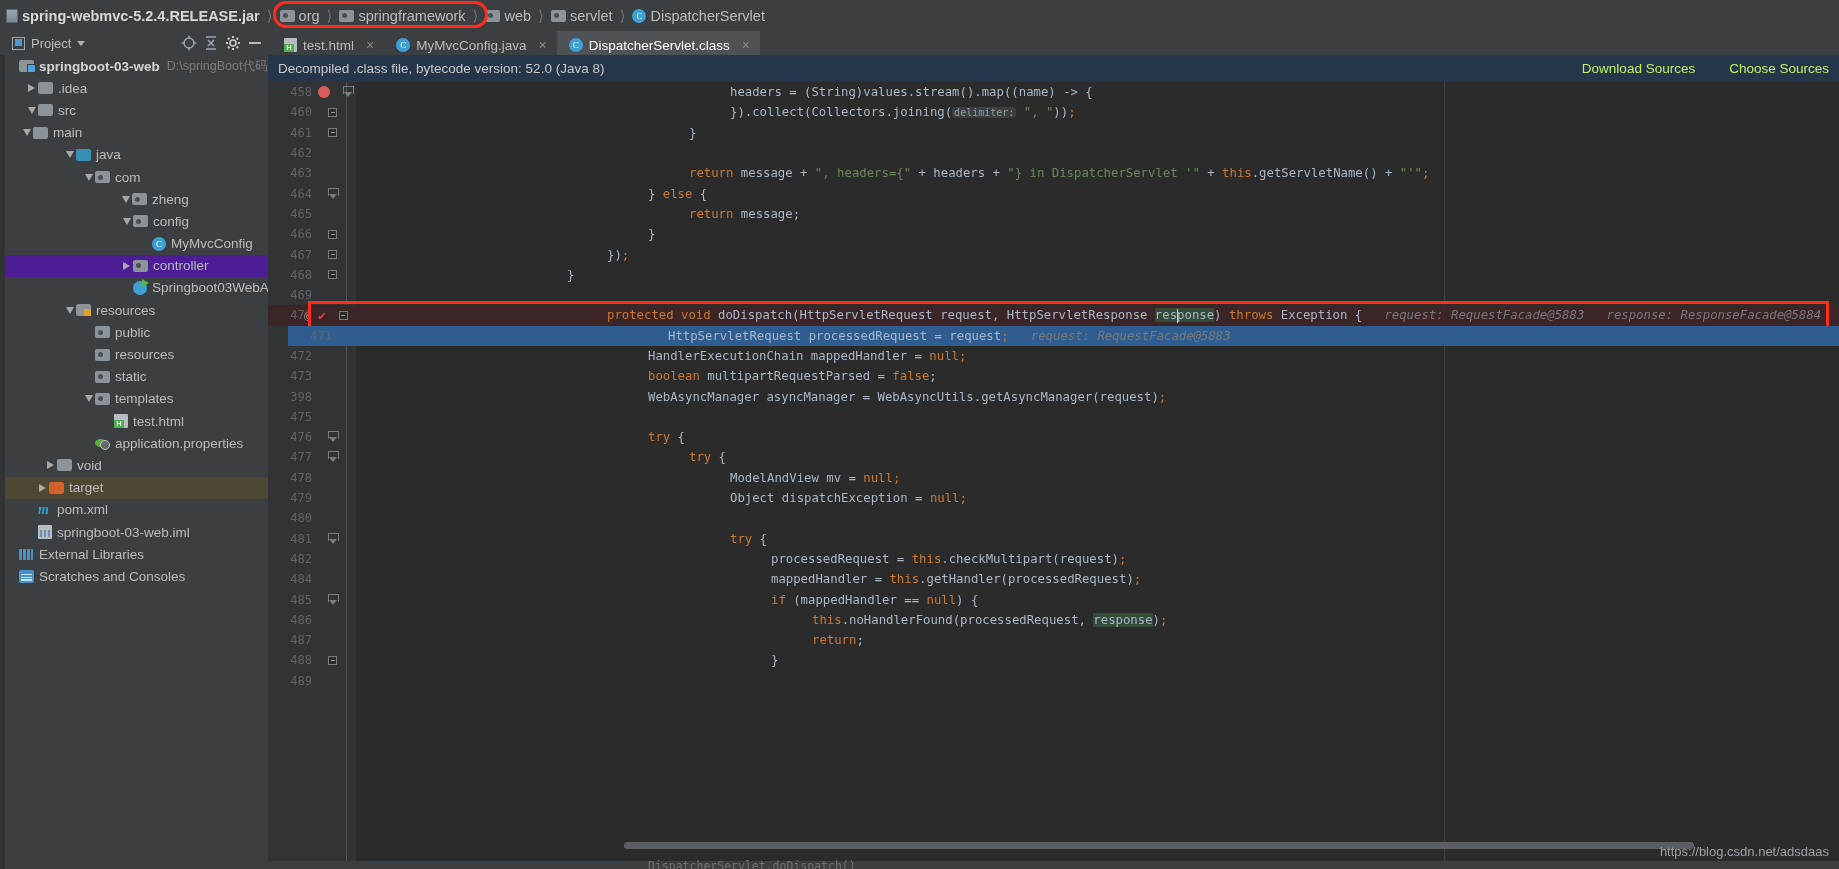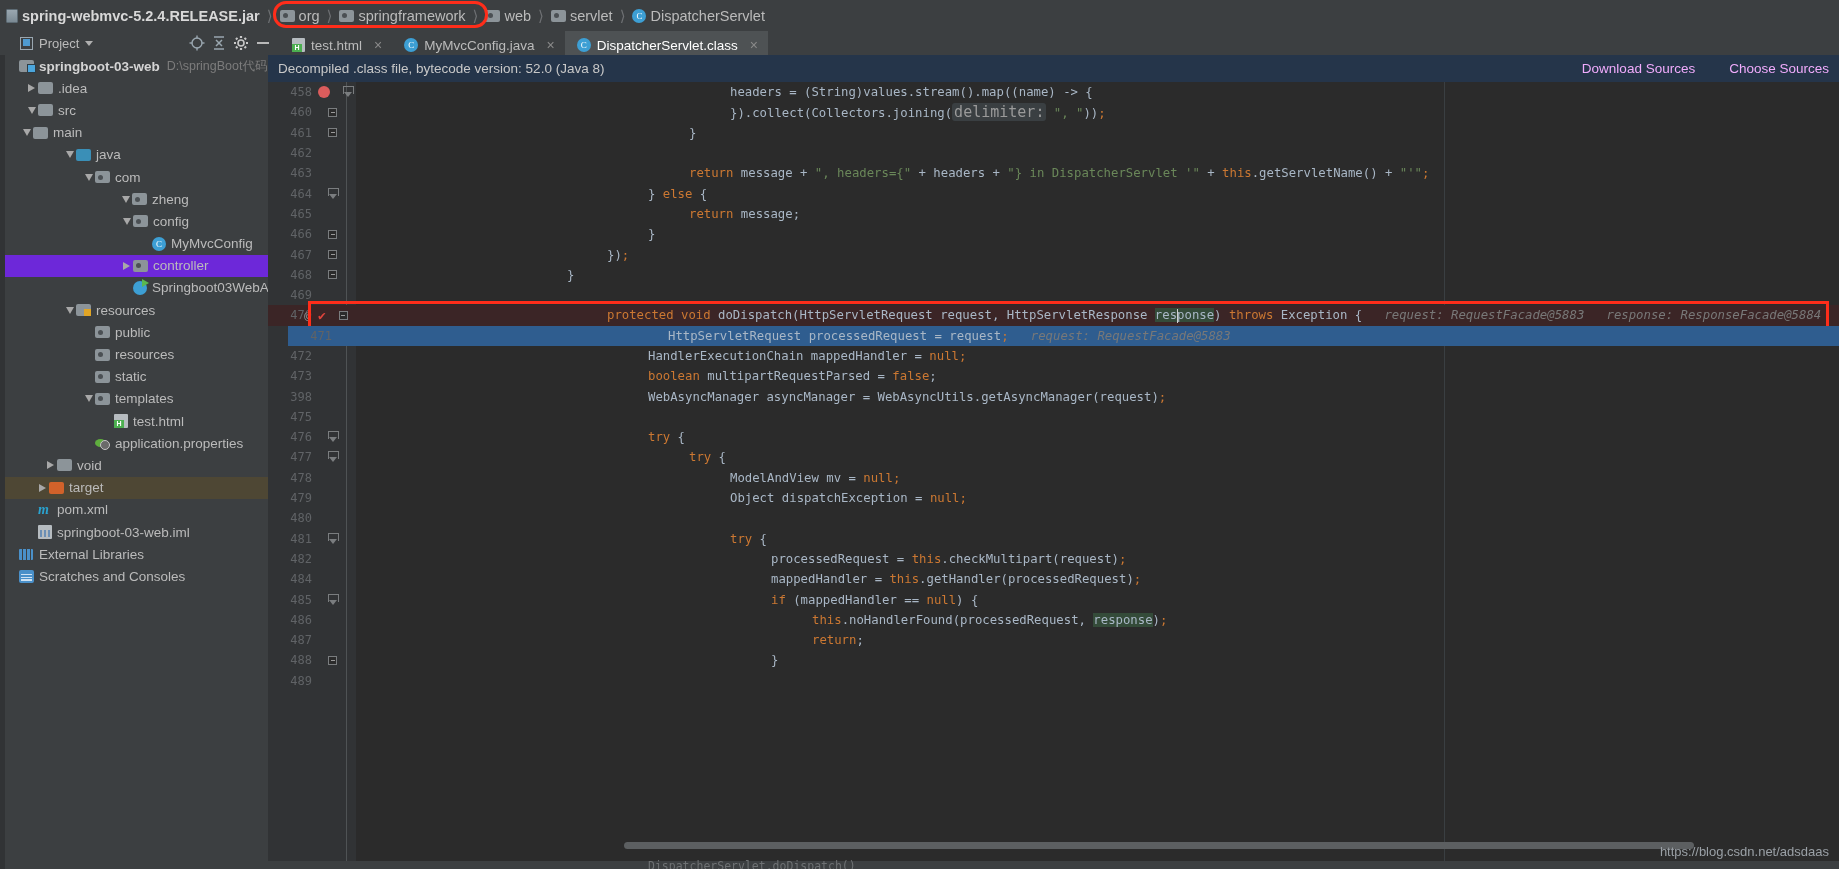--- a/index.html
+++ b/index.html
@@ -49,21 +49,21 @@
     position: relative;
   }
   .ico-html:after {
     content: "H"; position: absolute; left: 0px; bottom: 0px;
     width: 10px; height: 8px; background: #4caf50; color: #fff;
     font-size: 7px; line-height: 8px; text-align: center; font-weight: bold;
   }
 
   
   #toolbar-row {
-    position: absolute; left: 12px; top: 31px; width: 1551px; height: 24px;
+    position: absolute; left: 4px; top: 31px; width: 1551px; height: 24px;
     background: #3c3f41;
   }
   #project-toolbar {
     position: absolute; left: 0; top: 0; width: 268px; height: 24px;
     background: #3c3f41;
     display: flex; align-items: center; gap: 0px;
     font-size: 13px; color: #bbbbbb;
   }
   #project-toolbar .pt-label { display: flex; align-items: center; gap: 6px; margin-left: 8px; }
   .sq-ico {
@@ -114,21 +114,21 @@
     font-size: 13.5px; color: #bbbbbb;
   }
   #sidebar-strip {
     position: absolute; left: 0; top: 0; width: 5px; bottom: 0;
     background: #313335;
   }
   .tree-row {
     height: 22.2px; display: flex; align-items: center;
     white-space: nowrap; cursor: pointer; padding-right: 4px;
   }
-  .tree-row.sel-controller { background: #6d28d9; }
+  .tree-row.sel-controller { background: #4c1d95; }
   .tree-row.sel-target { background: #4e4734; }
   .tri {
     width: 13px; display: inline-flex; align-items: center; justify-content: center;
     flex: 0 0 13px;
   }
   .tri-right {
     width: 0; height: 0; border-top: 4.5px solid transparent;
     border-bottom: 4.5px solid transparent; border-left: 7px solid #a8a8a8;
   }
   .tri-down {
@@ -233,21 +233,21 @@
     background: #2b2b2b; overflow: hidden;
   }
   #notif-bar {
     position: absolute; left: 0; top: 0; right: 0; height: 27px;
     background: #25354a;
     display: flex; align-items: center;
     font-size: 13.5px; color: #c8c8c8;
   }
   #notif-bar .nb-text { margin-left: 10px; }
   #notif-bar .nb-links { margin-left: auto; display: flex; gap: 34px; padding-right: 10px; }
-  #notif-bar .nb-link { color: #f0abfc; cursor: pointer; }
+  #notif-bar .nb-link { color: #bef264; cursor: pointer; }
 
   #code-area {
     position: absolute; left: 0; top: 27px; right: 0; bottom: 0;
     background: #2b2b2b;
     font-family: "DejaVu Sans Mono", monospace;
     font-size: 12.3px;
     overflow: hidden;
   }
   .gutter-bg {
     position: absolute; left: 0; top: 0; width: 88px; bottom: 0;
@@ -268,21 +268,21 @@
 
   
   .kw { color: #cc7832; }
   .str { color: #6a8759; }
   .ident { color: #a9b7c6; }
   .hint {
     color: #787878; font-style: italic;
   }
   .paramhint {
     color: #9a9a9a; background: #3a3f42; border-radius: 3px;
-    padding: 0 2px; font-size: 15px; font-style: normal;
+    padding: 0 2px; font-size: 10px; font-style: normal;
   }
   .sel-token { background: #344b39; }
   .caret-bar {
     display: inline-block; width: 1px; height: 14px; background: #cfcfcf;
     vertical-align: middle; margin: 0 -0.5px;
   }
 
   
   .row-method {
     background: #3b2526;

